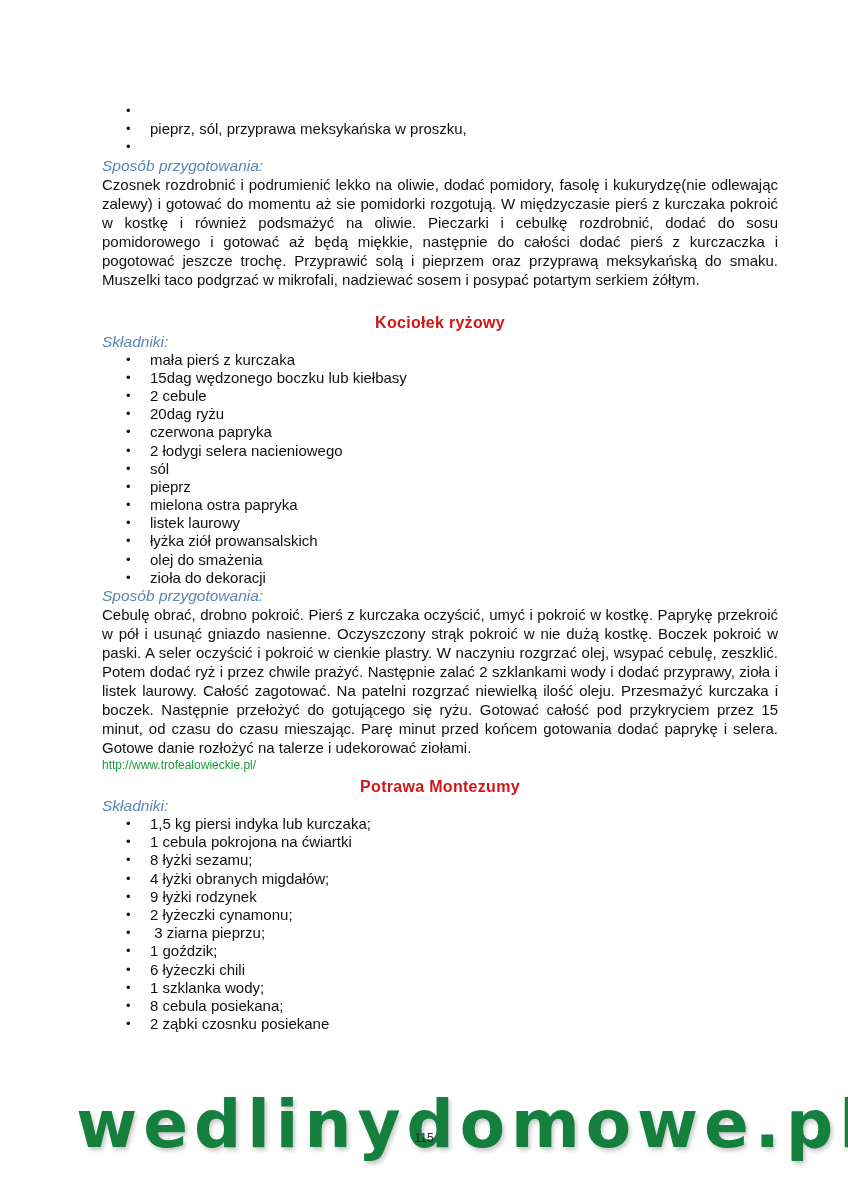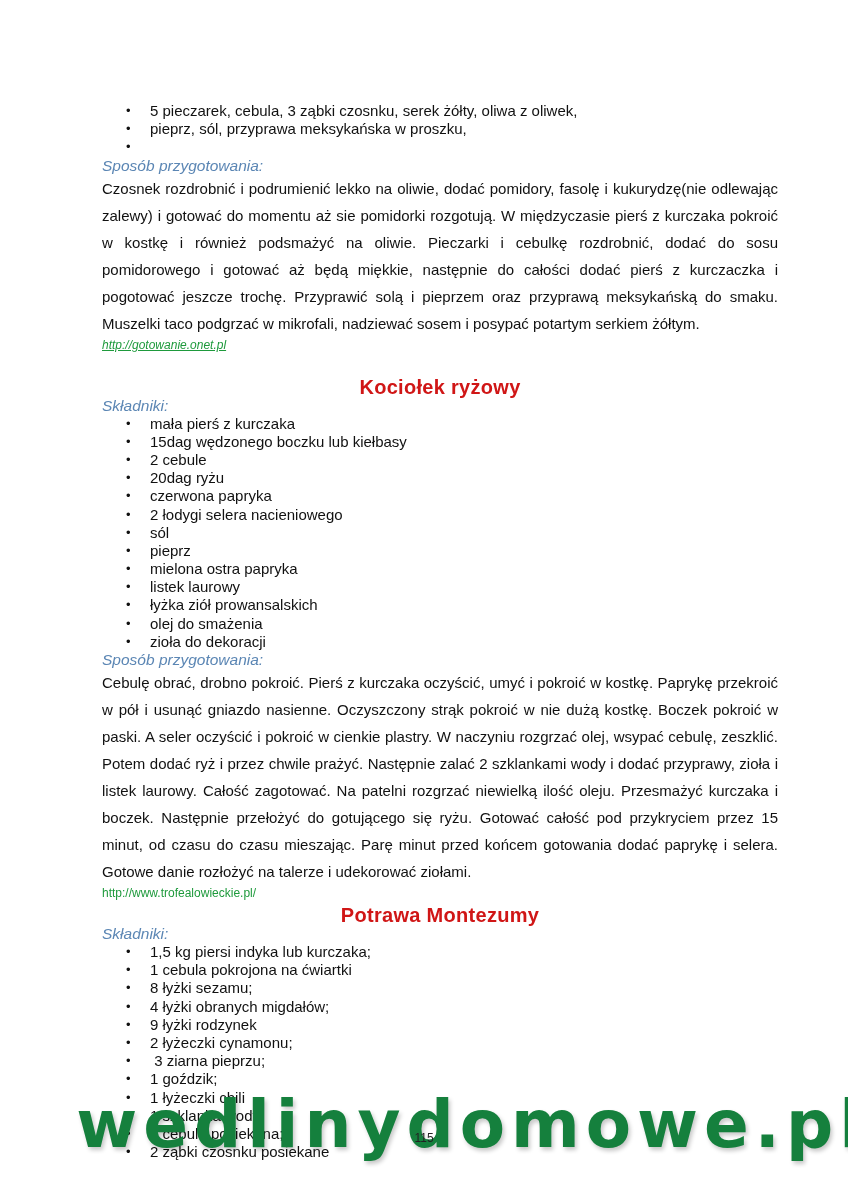--- a/index.html
+++ b/index.html
@@ -5,44 +5,43 @@
     html, body { margin: 0; padding: 0; }
     body {
       width: 848px; height: 1200px; background: #ffffff; position: relative; overflow: hidden;
       font-family: "Liberation Sans", sans-serif; color: #111111;
     }
     .page { position: absolute; left: 102px; top: 100px; width: 676px; }
     .bullets { list-style: none; margin: 0; padding: 0; }
     .bullets li { position: relative; padding-left: 48px; font-size: 15px; line-height: 18.2px; height: 18.2px; white-space: nowrap; }
     .bullets li .dot { position: absolute; left: 24px; top: 0; font-size: 13px; }
     .heading-sub { font-weight: normal; font-style: italic; color: #5b86b4; font-size: 15.5px; line-height: 18px; }
-    .para { font-size: 15px; line-height: 27px; text-align: justify; text-align-last: left; }
+    .para { font-size: 15px; line-height: 19px; text-align: justify; text-align-last: left; }
     .source { font-size: 12px; line-height: 16px; color: #1e9a3c; }
     .source.underline { font-style: italic; text-decoration: underline; }
-    .title { text-align: center; color: #d01616; font-weight: bold; font-size: 20px; line-height: 20px; letter-spacing: 0.3px; }
+    .title { text-align: center; color: #d01616; font-weight: bold; font-size: 16px; line-height: 20px; letter-spacing: 0.3px; }
     .watermark {
       position: absolute; left: 0; width: 848px; top: 1086px; text-align: center;
       font-family: "DejaVu Sans", sans-serif; font-weight: bold; font-size: 66px; letter-spacing: 6px;
       color: #15803d; text-shadow: 2px 3px 4px rgba(0,0,0,0.22); padding-left: 48px;
     }
     .page-number { position: absolute; left: 0; width: 848px; top: 1131px; text-align: center; font-size: 12px; color: #222; }
   </style>
 </head>
 <body>
 
 <div class="page">
 
   <ul class="bullets" style="margin-top:2px;">
-    <li><span class="dot">•</span><span>5 pieczarek, cebula, 3 ząbki czosnku, serek żółty, oliwa z oliwek,</span></li>
+    <li><span class="dot">•</span></li>
     <li><span class="dot">•</span><span>pieprz, sól, przyprawa meksykańska w proszku,</span></li>
     <li><span class="dot">•</span></li>
   </ul>
   <div class="heading-sub">Sposób przygotowania:</div>
   <div class="para">Czosnek rozdrobnić i podrumienić lekko na oliwie, dodać pomidory, fasolę i kukurydzę(nie odlewając zalewy) i gotować do momentu aż sie pomidorki rozgotują. W międzyczasie pierś z kurczaka pokroić w kostkę i również podsmażyć na oliwie. Pieczarki i cebulkę rozdrobnić, dodać do sosu pomidorowego i gotować aż będą miękkie, następnie do całości dodać pierś z kurczaczka i pogotować jeszcze trochę. Przyprawić solą i pieprzem oraz przyprawą meksykańską do smaku. Muszelki taco podgrzać w mikrofali, nadziewać sosem i posypać potartym serkiem żółtym.</div>
-  <div class="source underline">http://gotowanie.onet.pl</div>
 
   <div class="title" style="margin-top:24px;">Kociołek ryżowy</div>
   <div class="heading-sub">Składniki:</div>
   <ul class="bullets">
     <li><span class="dot">•</span><span>mała pierś z kurczaka</span></li>
     <li><span class="dot">•</span><span>15dag wędzonego boczku lub kiełbasy</span></li>
     <li><span class="dot">•</span><span>2 cebule</span></li>
     <li><span class="dot">•</span><span>20dag ryżu</span></li>
     <li><span class="dot">•</span><span>czerwona papryka</span></li>
     <li><span class="dot">•</span><span>2 łodygi selera nacieniowego</span></li>
@@ -62,21 +61,21 @@
   <div class="heading-sub">Składniki:</div>
   <ul class="bullets">
     <li><span class="dot">•</span><span>1,5 kg piersi indyka lub kurczaka;</span></li>
     <li><span class="dot">•</span><span>1 cebula pokrojona na ćwiartki</span></li>
     <li><span class="dot">•</span><span>8 łyżki sezamu;</span></li>
     <li><span class="dot">•</span><span>4 łyżki obranych migdałów;</span></li>
     <li><span class="dot">•</span><span>9 łyżki rodzynek</span></li>
     <li><span class="dot">•</span><span>2 łyżeczki cynamonu;</span></li>
     <li><span class="dot">•</span><span style="white-space:pre"> 3 ziarna pieprzu;</span></li>
     <li><span class="dot">•</span><span>1 goździk;</span></li>
-    <li><span class="dot">•</span><span>1 łyżeczki chili</span></li>
+    <li><span class="dot">•</span><span>6 łyżeczki chili</span></li>
     <li><span class="dot">•</span><span>1 szklanka wody;</span></li>
     <li><span class="dot">•</span><span>8 cebula posiekana;</span></li>
     <li><span class="dot">•</span><span>2 ząbki czosnku posiekane</span></li>
   </ul>
 </div>
 
 <div class="watermark">wedlinydomowe.pl</div>
 <div class="page-number">115</div>
 
 </body></html>

